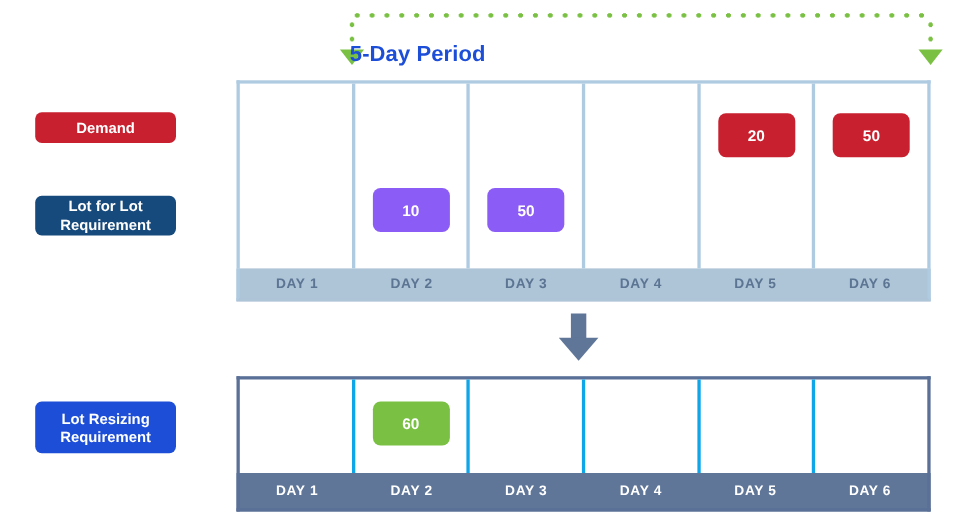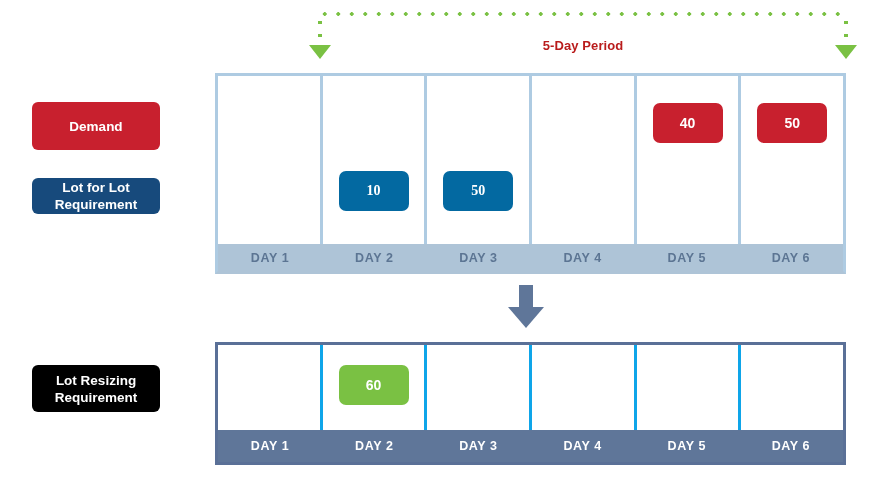--- a/index.html
+++ b/index.html
@@ -58,23 +58,22 @@
     border-top: 14px solid #7ac143;
   }
   .period-arrow.left  { left: -9px; }
   .period-arrow.right { left: 517px; }
 
   #period-label {
     position: absolute;
     left: 0;
     top: 26px;
     width: 530px;
-    text-align: center;
-    color: #b91c1c;
-    font-size: 13px;
+    color: #1d4ed8;
+    font-size: 20px;
     font-weight: bold;
     letter-spacing: 0.1px;
   }
 
   
   .legend-pill {
     position: absolute;
     border-radius: 6px;
     color: #ffffff;
     font-size: 13.5px;
@@ -82,32 +81,32 @@
     line-height: 17px;
     display: flex;
     align-items: center;
     justify-content: center;
     text-align: center;
     box-sizing: border-box;
     padding: 4px 6px;
   }
   #legend-demand {
     left: 32px;  top: 102px;
-    width: 128px; height: 48px;
+    width: 128px; height: 28px;
     background: #c8202e;
   }
   #legend-lotforlot {
     left: 32px;  top: 178px;
     width: 128px; height: 36px;
     background: #174a7c;
   }
   #legend-lotresizing {
     left: 32px;  top: 365px;
     width: 128px; height: 47px;
-    background: #000000;
+    background: #1d4ed8;
   }
 
   
   .table {
     position: absolute;
     left: 215px;
     width: 631px;
     box-sizing: border-box;
   }
   .table-body {
@@ -178,21 +177,21 @@
     border-radius: 7px;
     color: #ffffff;
     font-size: 14px;
     font-weight: bold;
     display: flex;
     align-items: center;
     justify-content: center;
     box-sizing: border-box;
   }
   .badge.red   { background: #c8202e; }
-  .badge.navy  { background: #0369a1; font-family: Liberation Serif, serif; }
+  .badge.navy  { background: #8b5cf6; }
   .badge.green { background: #7ac143; }
 
   .badge.row-demand  { width: 70px; height: 40px; margin-top: 27px; }
   .badge.row-lotlot  { width: 70px; height: 40px; margin-top: 95px; }
   .badge.row-resize  { width: 70px; height: 40px; margin-top: 20px; }
 
   
   #transition-arrow {
     position: absolute;
     left: 508px;
@@ -258,21 +257,21 @@
       <div class="badge navy row-lotlot">10</div>
     </div>
 
     <div class="cell">
       <div class="badge navy row-lotlot">50</div>
     </div>
 
     <div class="cell"></div>
 
     <div class="cell">
-      <div class="badge red row-demand">40</div>
+      <div class="badge red row-demand">20</div>
     </div>
 
     <div class="cell">
       <div class="badge red row-demand">50</div>
     </div>
 
   </div>
   <div class="table-footer">
     <div class="footer-cell">DAY 1</div>
     <div class="footer-cell">DAY 2</div>

